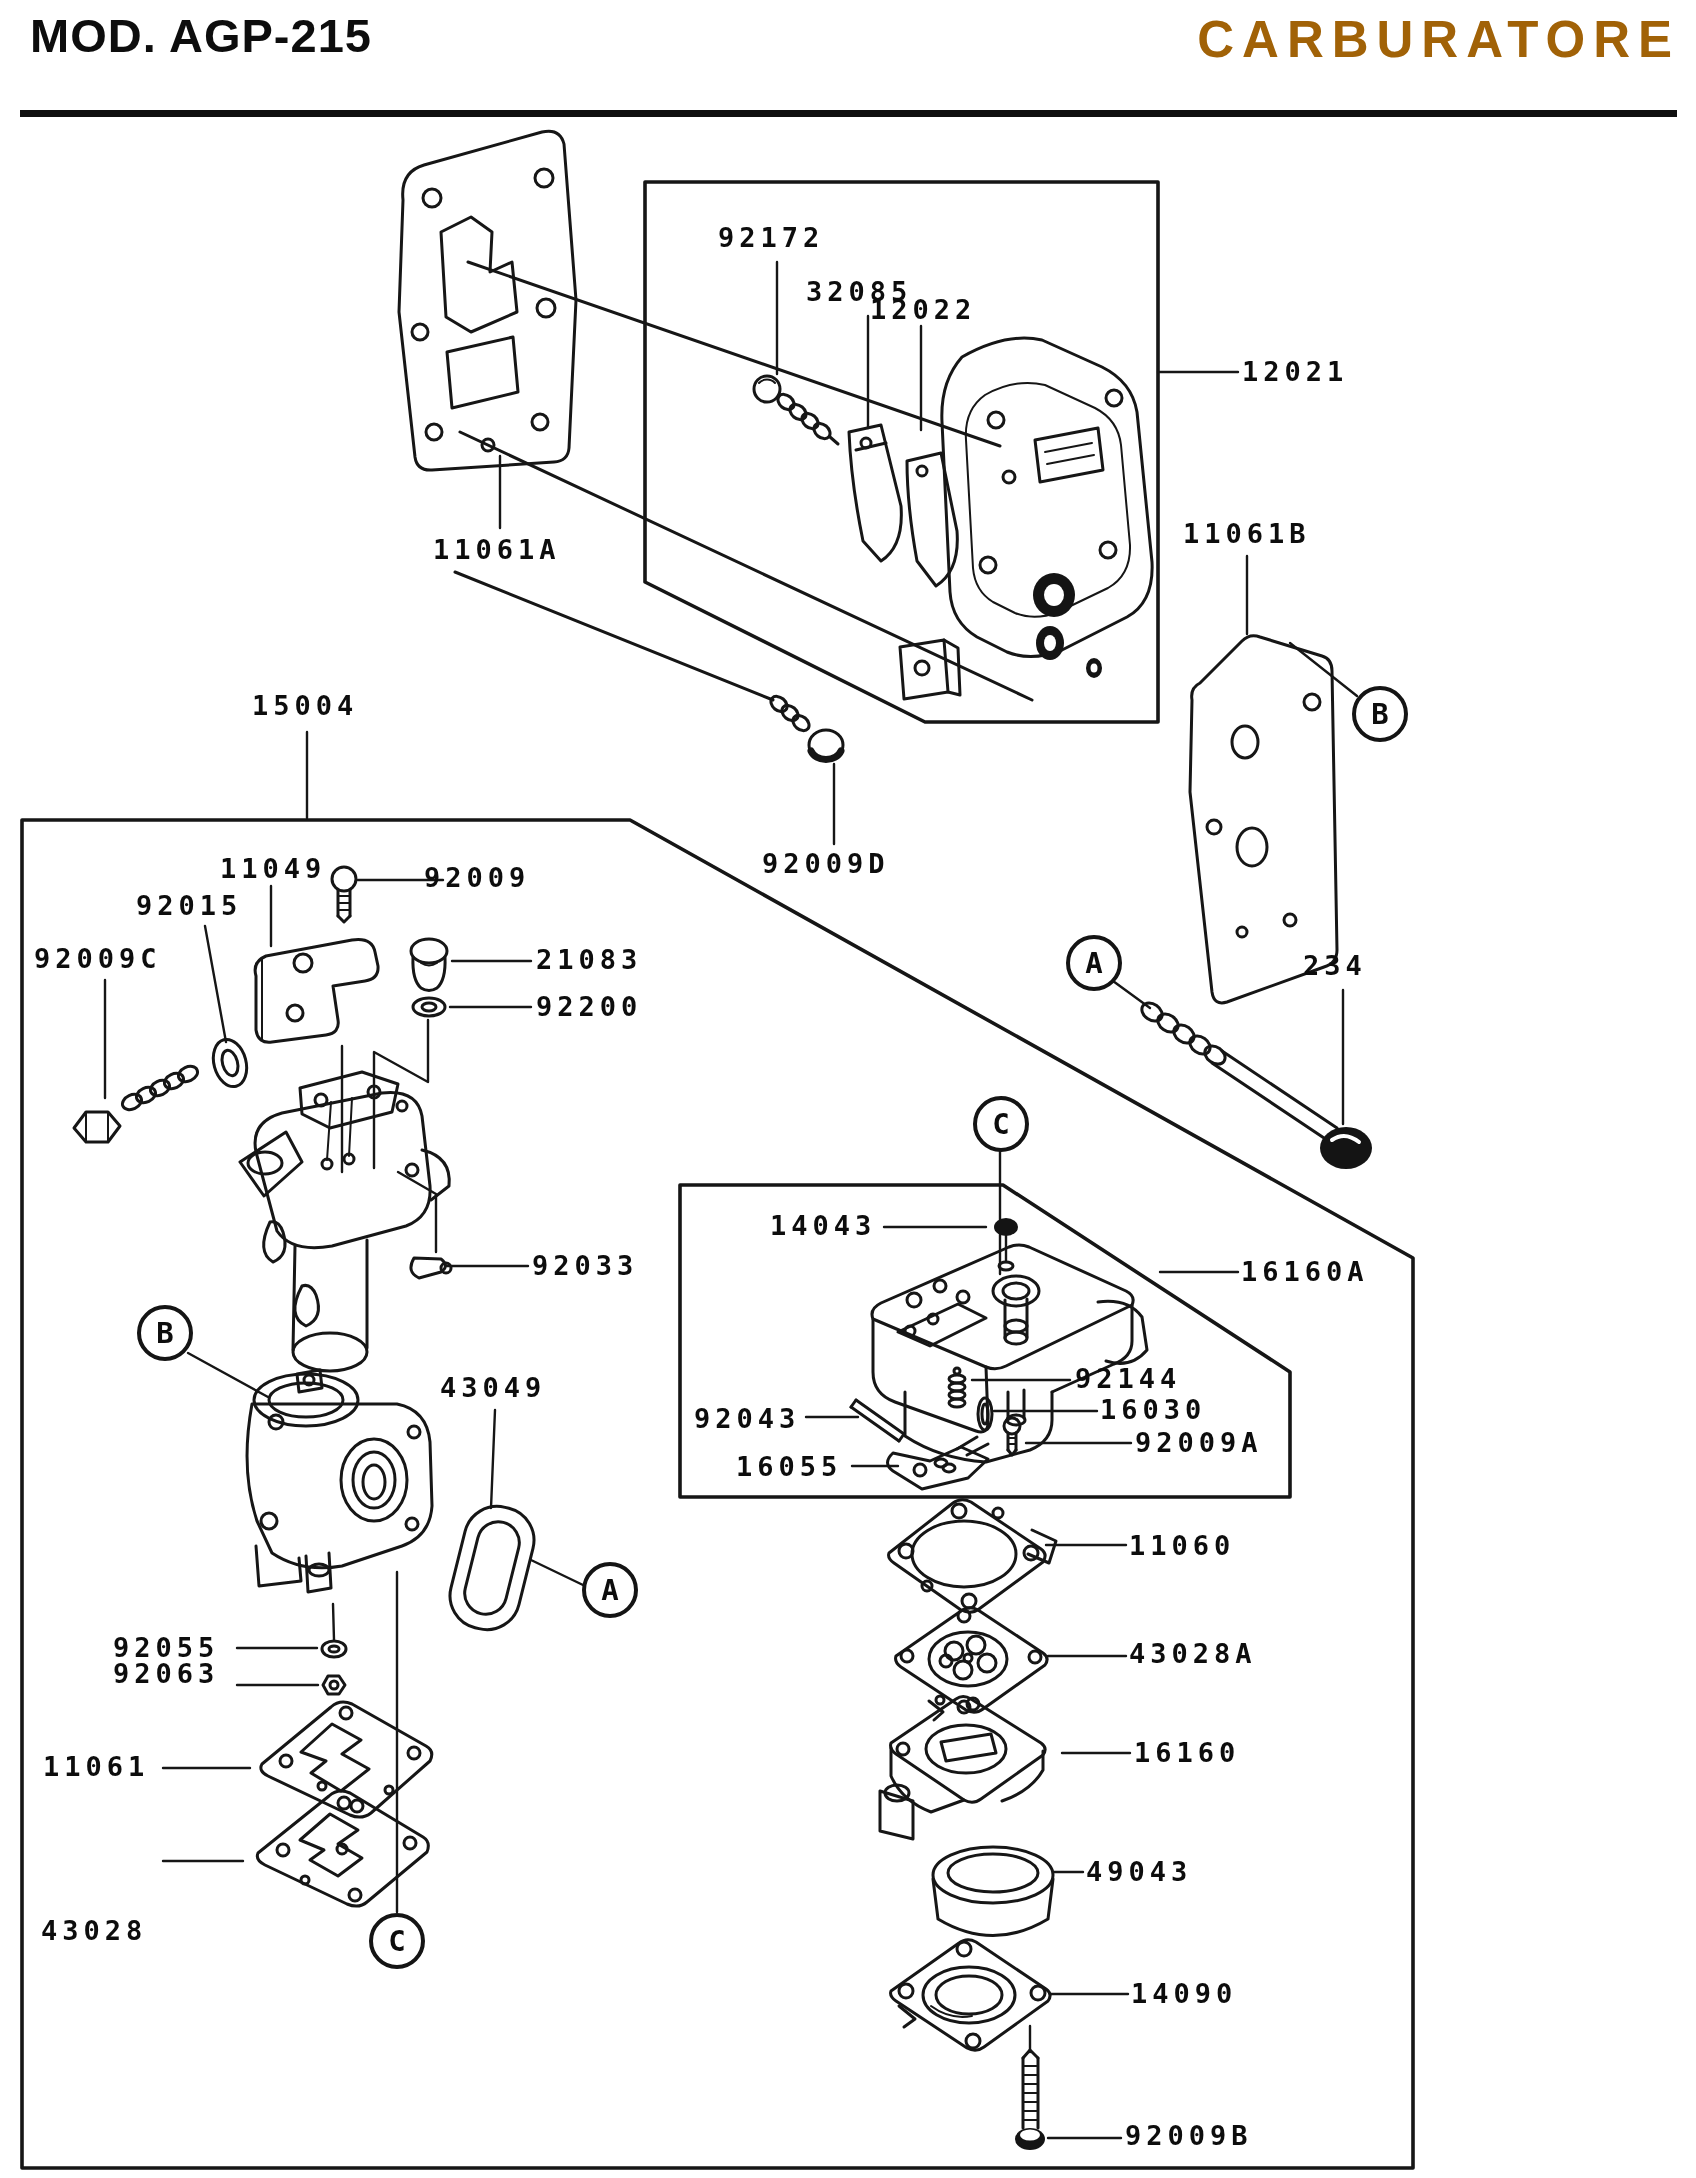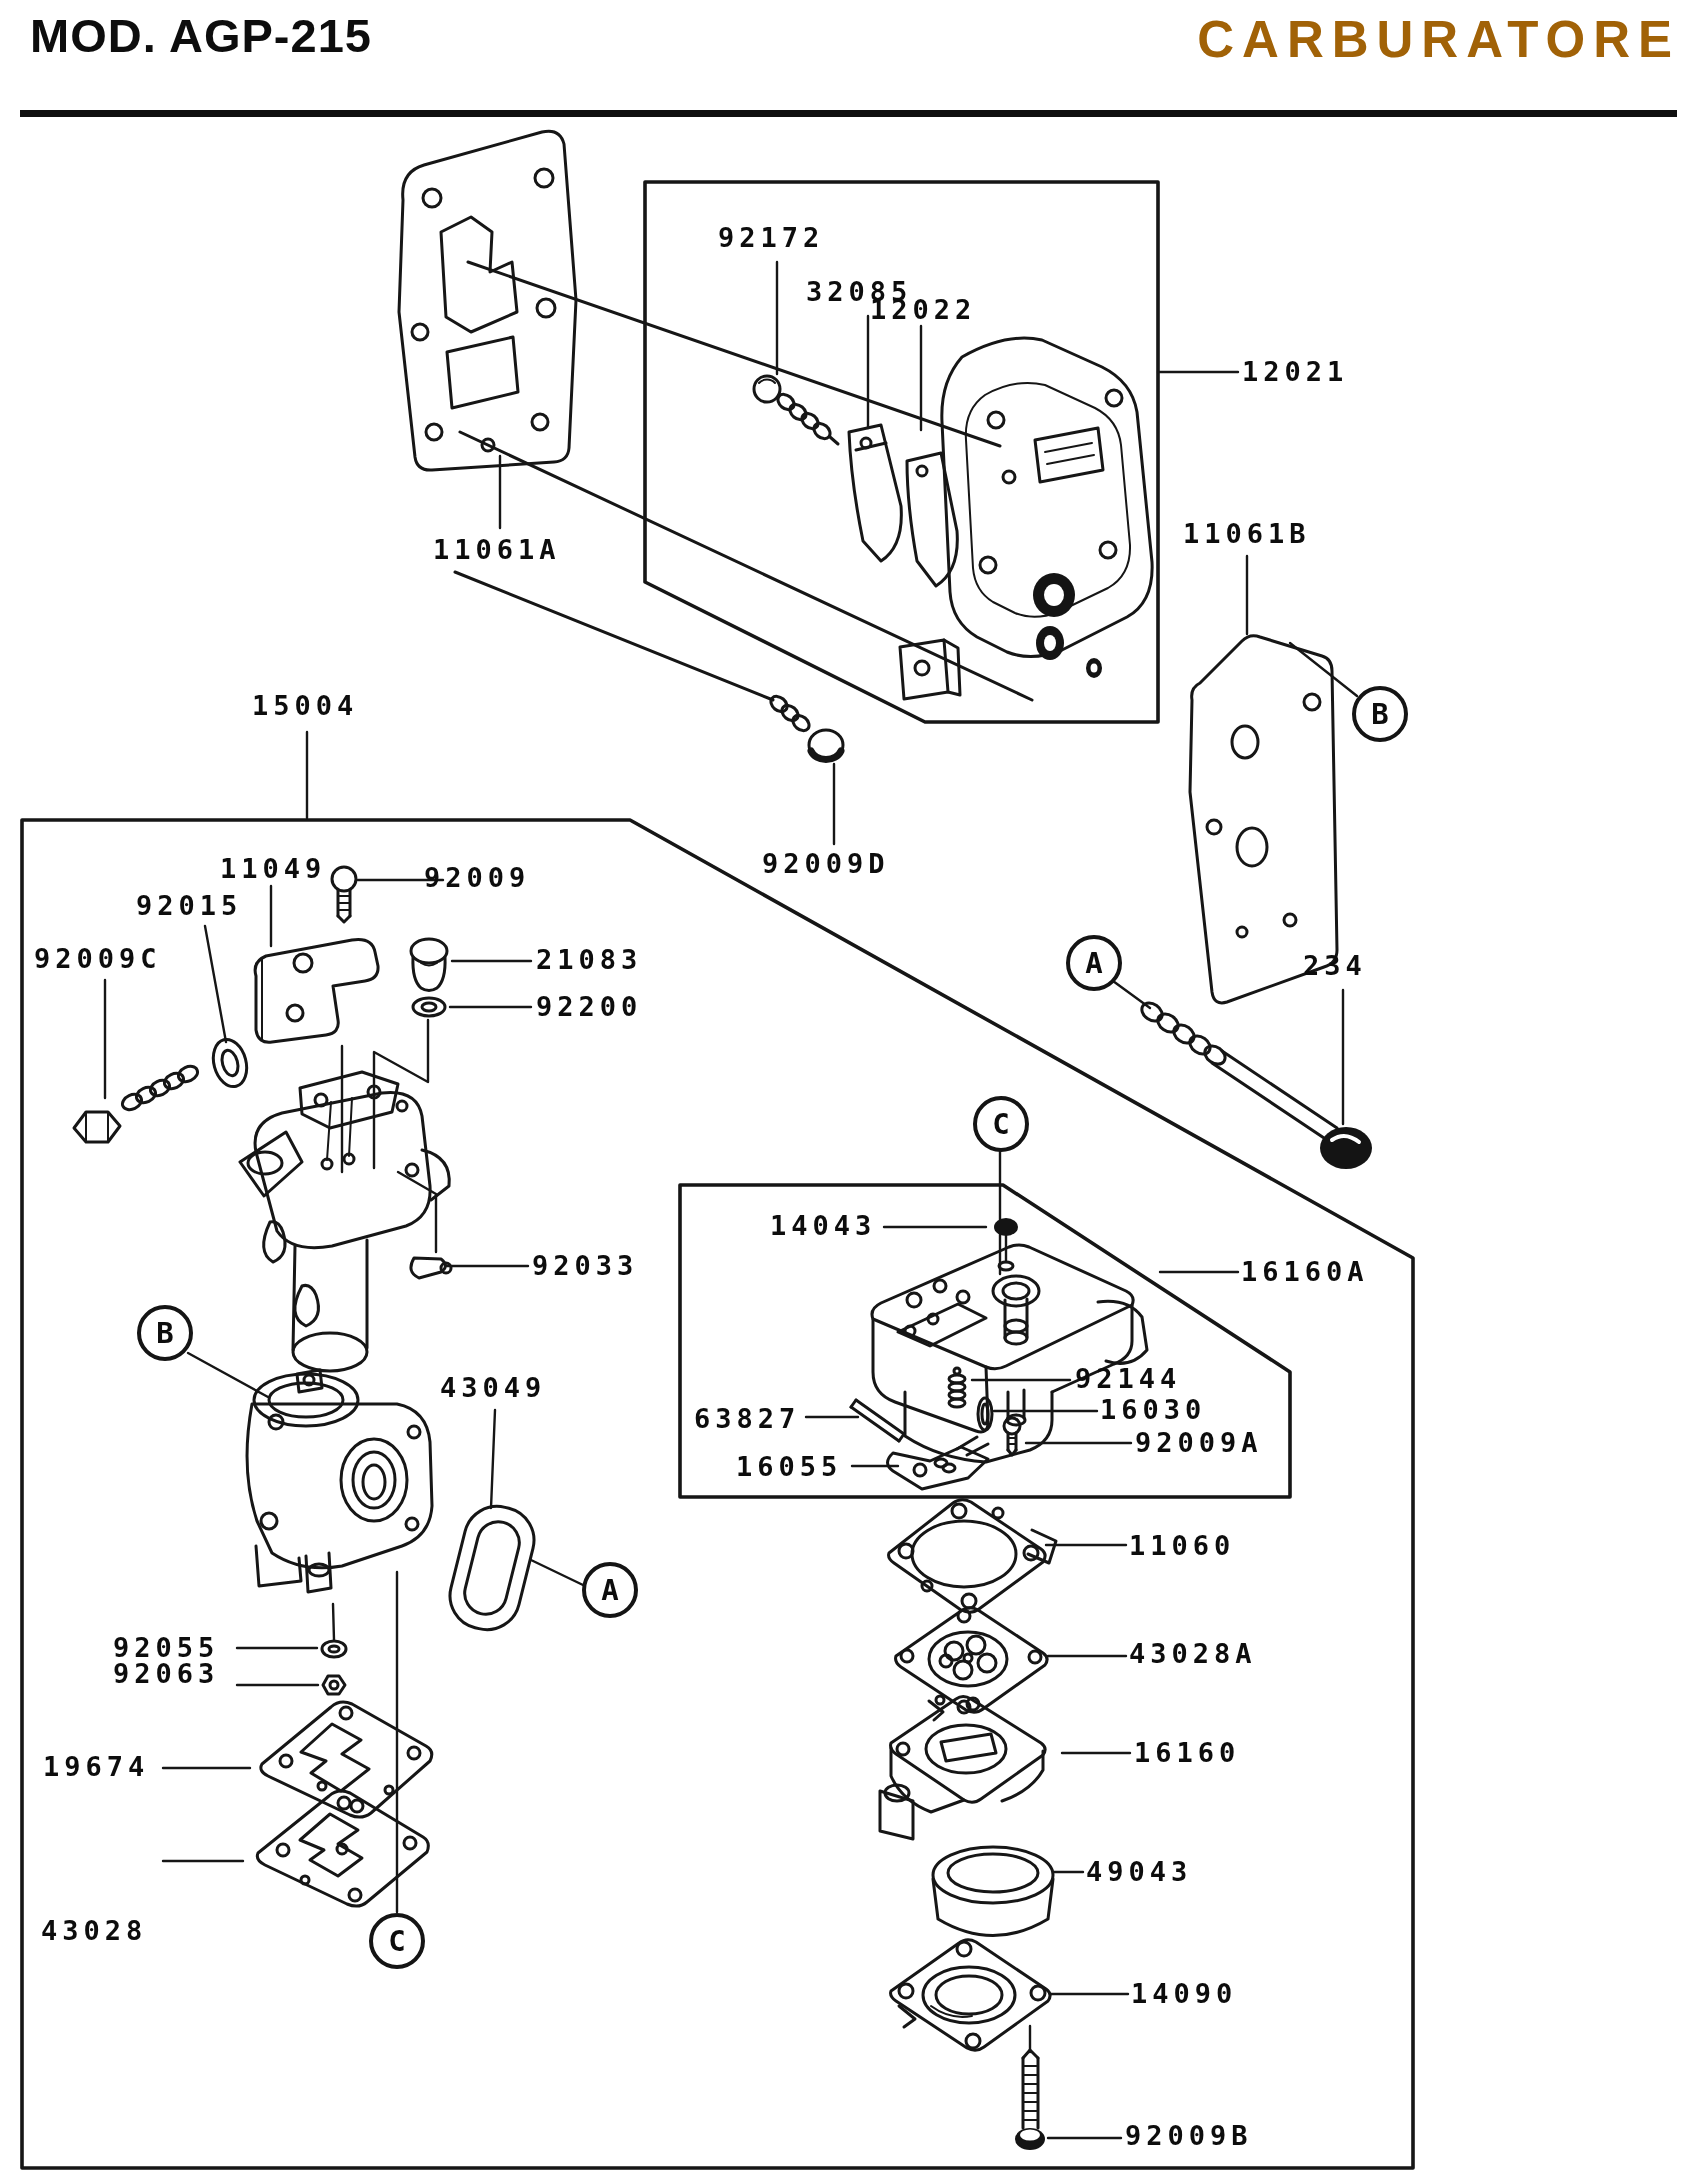--- a/index.html
+++ b/index.html
@@ -454,25 +454,25 @@
 <div class="pn" style="left:536px;top:944px">21083</div>
 <div class="pn" style="left:536px;top:991px">92200</div>
 <div class="pn" style="left:532px;top:1250px">92033</div>
 <div class="pn" style="left:440px;top:1372px">43049</div>
 <div class="pn" style="left:1303px;top:950px">234</div>
 <div class="pn" style="left:770px;top:1210px">14043</div>
 <div class="pn" style="left:1241px;top:1256px">16160A</div>
 <div class="pn" style="left:1075px;top:1363px">92144</div>
 <div class="pn" style="left:1100px;top:1394px">16030</div>
 <div class="pn" style="left:1135px;top:1427px">92009A</div>
-<div class="pn" style="left:694px;top:1403px">63827</div>
+<div class="pn" style="left:694px;top:1403px">92043</div>
 <div class="pn" style="left:736px;top:1451px">16055</div>
 <div class="pn" style="left:113px;top:1632px">92055</div>
 <div class="pn" style="left:113px;top:1658px">92063</div>
-<div class="pn" style="left:43px;top:1751px">19674</div>
+<div class="pn" style="left:43px;top:1751px">11061</div>
 <div class="pn" style="left:41px;top:1915px">43028</div>
 <div class="pn" style="left:1129px;top:1530px">11060</div>
 <div class="pn" style="left:1129px;top:1638px">43028A</div>
 <div class="pn" style="left:1134px;top:1737px">16160</div>
 <div class="pn" style="left:1086px;top:1856px">49043</div>
 <div class="pn" style="left:1131px;top:1978px">14090</div>
 <div class="pn" style="left:1125px;top:2120px">92009B</div>
 
 <div class="callout" style="left:1066px;top:935px">A</div>
 <div class="callout" style="left:1352px;top:686px">B</div>

